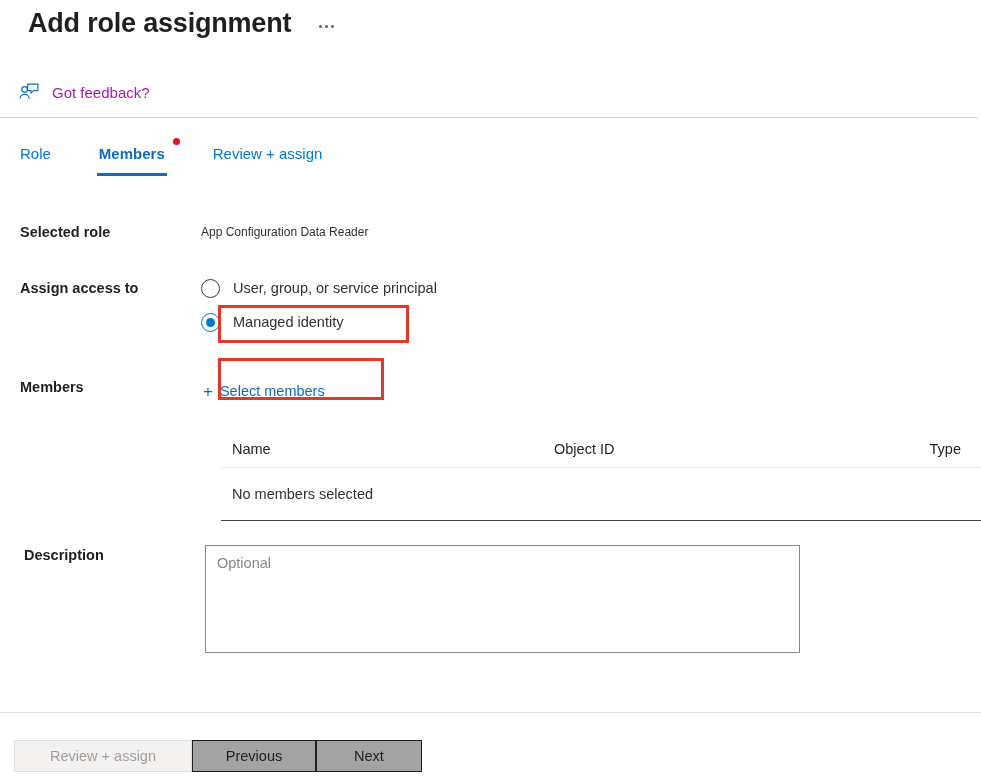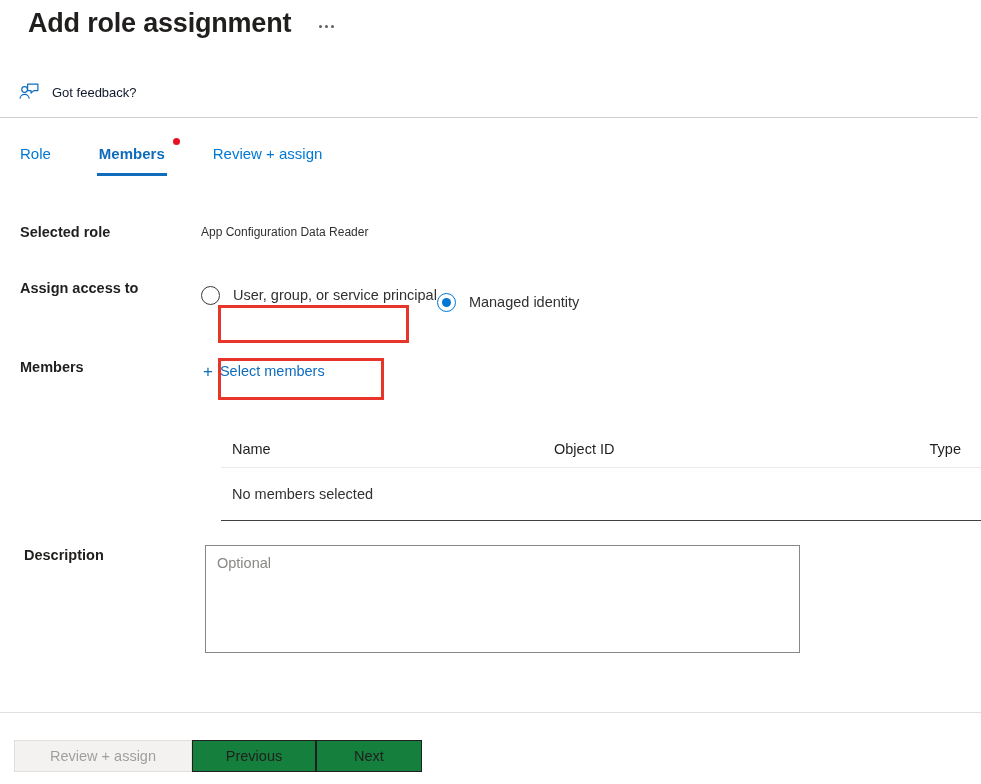--- a/index.html
+++ b/index.html
@@ -68,22 +68,22 @@
     cursor: pointer;
   }
   .feedback-icon {
     width: 22px;
     height: 22px;
     flex: 0 0 22px;
     margin-right: 12px;
     display: block;
   }
   .feedback-label {
-    font-size: 13px;
-    color: #0f172a;
+    font-size: 15px;
+    color: #a21caf;
     line-height: 20px;
     white-space: nowrap;
   }
 
   .divider-top {
     position: absolute;
     left: 0;
     top: 117px;
     width: 978px;
     height: 1px;
@@ -159,21 +159,21 @@
     color: #323130;
     line-height: 20px;
   }
 
   .row-selected-role { margin-top: 22px; }
   .role-text { color: #323130; font-size: 12px; }
 
   .row-assign-access { margin-top: 36px; }
 
   
-  .radio-group { display: flex; flex-direction: row; }
+  .radio-group { display: flex; flex-direction: column; }
   .radio-option {
     display: flex;
     align-items: center;
     cursor: pointer;
     position: relative;
   }
   .radio-option + .radio-option { margin-top: 14px; }
   .radio-mark {
     width: 19px;
     height: 19px;
@@ -302,21 +302,21 @@
     display: flex;
     align-items: center;
   }
   .btn {
     height: 32px;
     min-width: 90px;
     padding: 0 18px;
     font-family: "Liberation Sans", sans-serif;
     font-size: 14.5px;
     color: #201f1e;
-    background: #15803d;
+    background: #a3a3a3;
     border: 1px solid #201f1e;
     cursor: pointer;
     line-height: 30px;
     white-space: nowrap;
   }
   .btn + .btn { margin-left: 0; }
   .btn-disabled {
     background: #f3f2f1;
     border: 1px solid #e1dfdd;
     color: #a19f9d;

